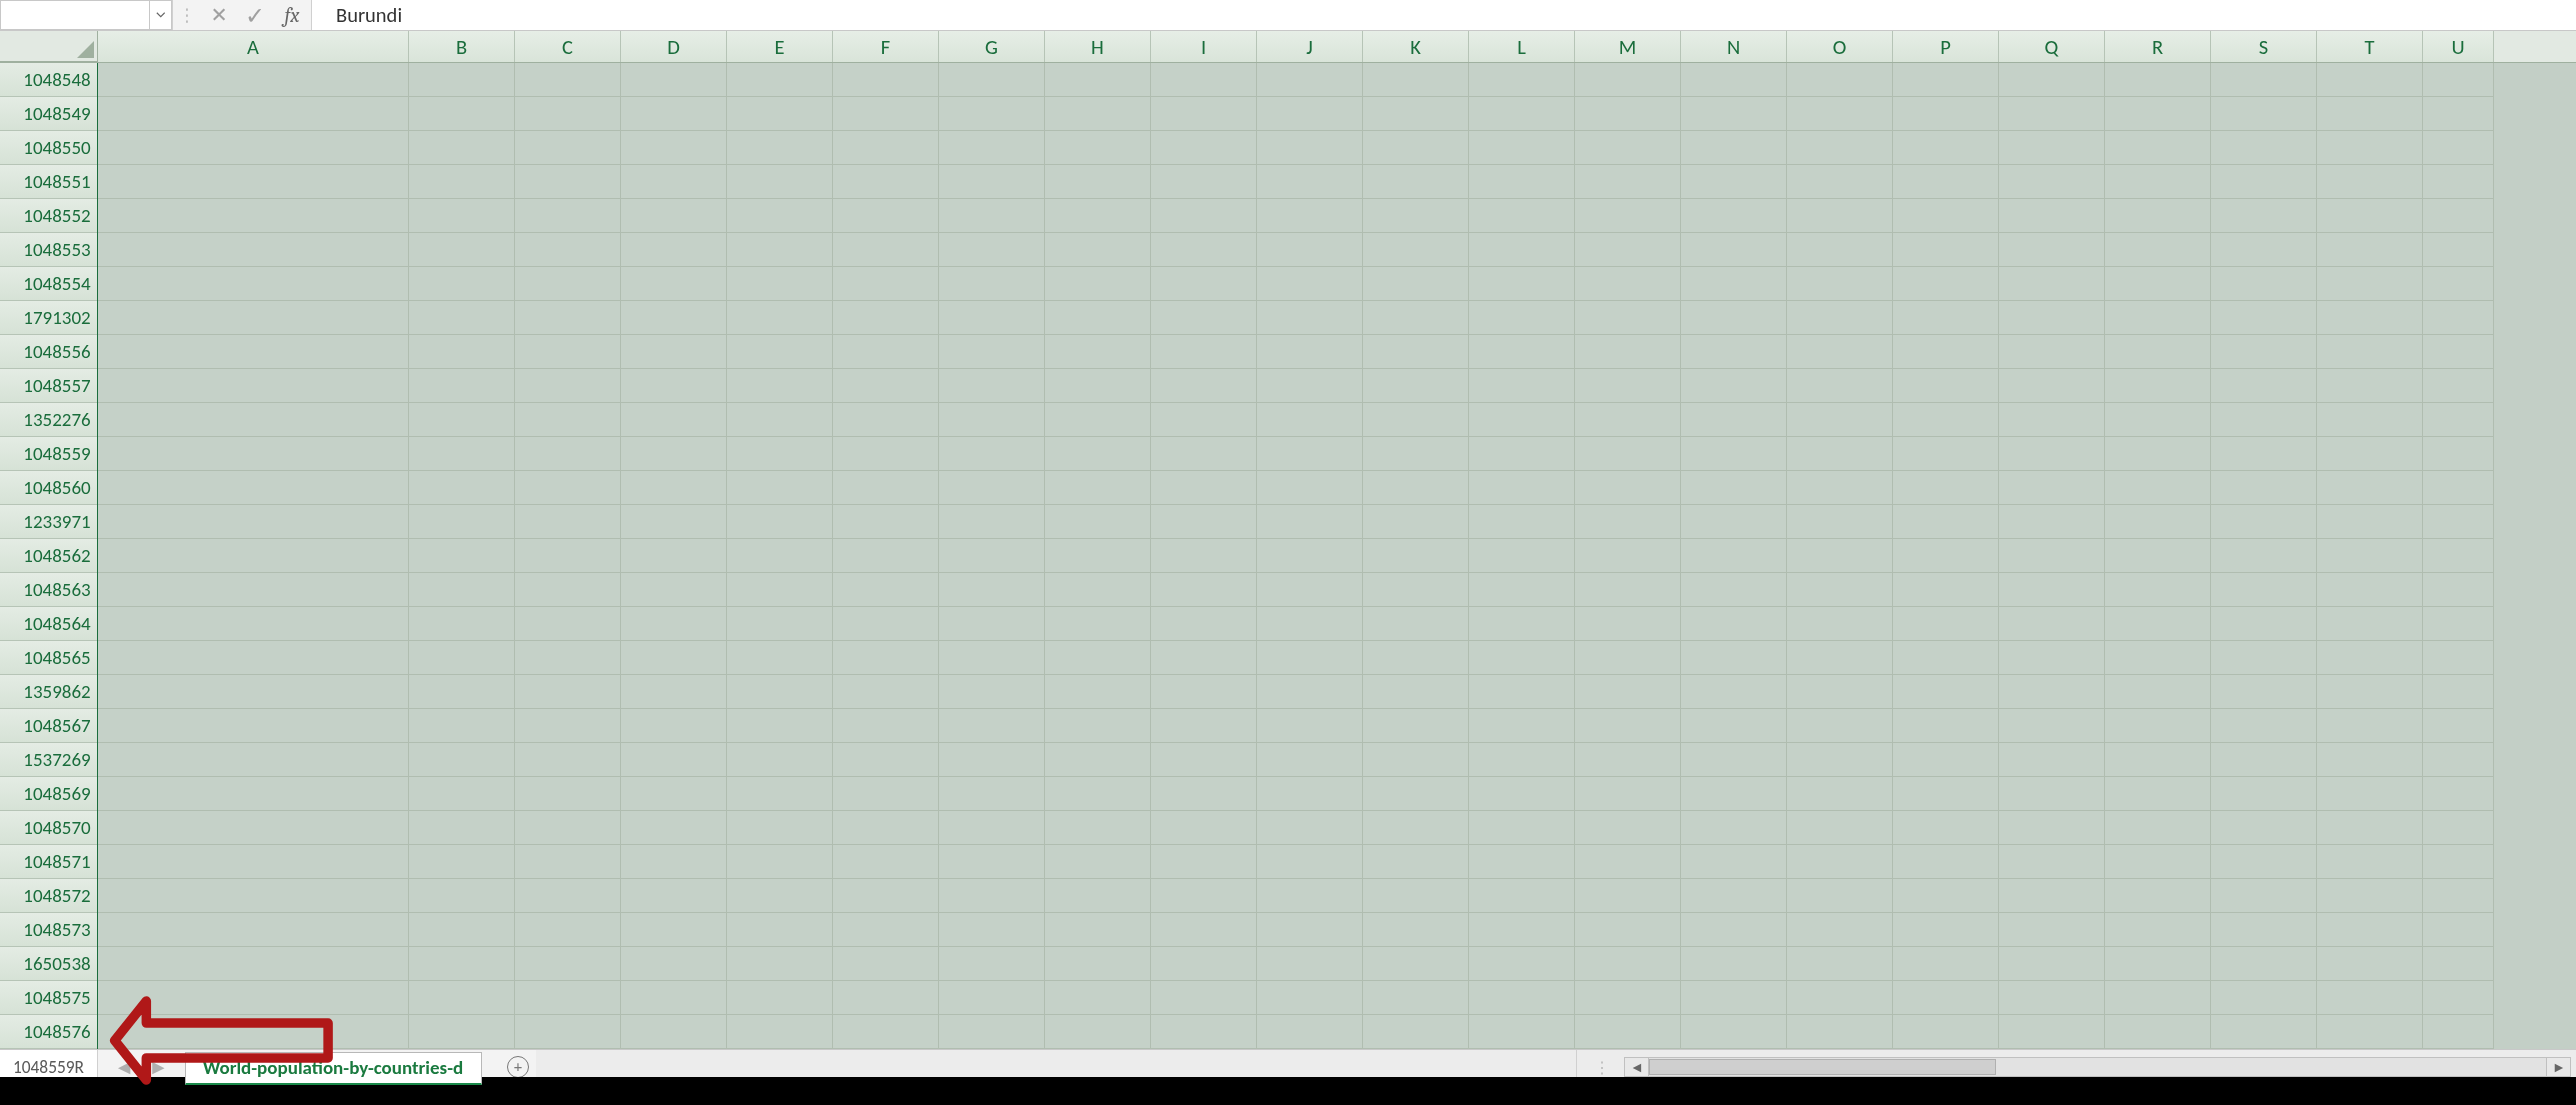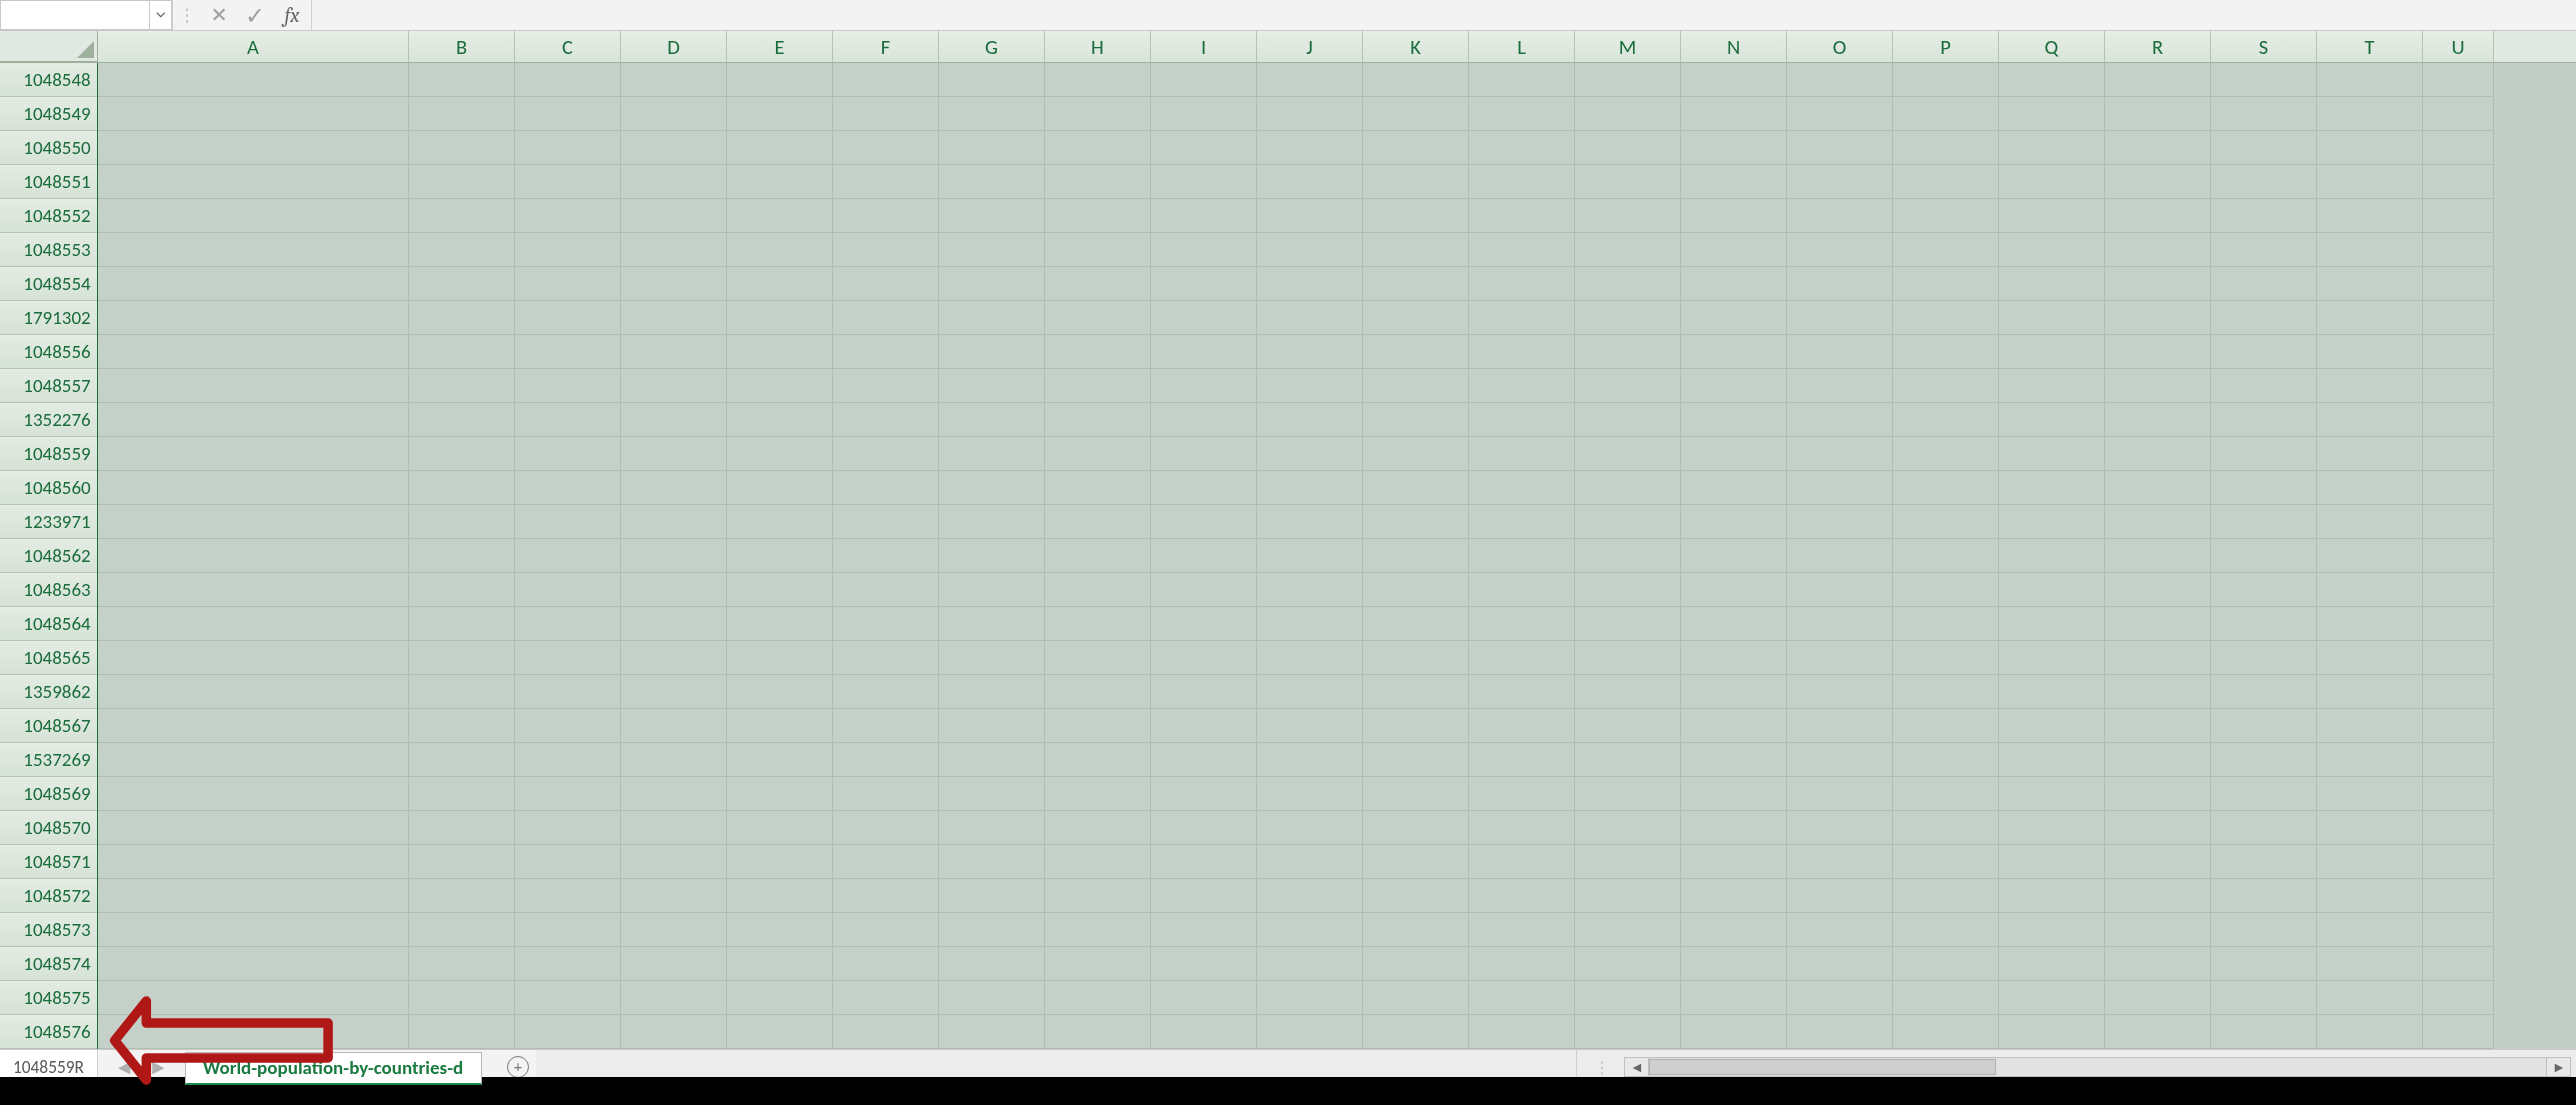--- a/index.html
+++ b/index.html
@@ -323,20 +323,21 @@
       </div>
     </div>
     <div class="fx-sep">⋮</div>
     <div class="fx-btn">
       <span>✕</span>
     </div>
     <div class="fx-btn check">
       <span>✓</span>
     </div>
     <div class="fx-label">fx</div>
+    <div class="formula-input" contenteditable="true" style="">Burundi</div>
   </div>
 
   <div class="grid-area">
     <div class="col-header-row">
       <div class="corner"></div>
       <div id="col-headers" style="display:flex;flex:1;">
           <div class="col-header" style="width: 311px;">A</div>
           <div class="col-header" style="width: 106px;">B</div>
           <div class="col-header" style="width: 106px;">C</div>
           <div class="col-header" style="width: 106px;">D</div>
@@ -380,21 +381,21 @@
           <div class="row-header">1048564</div>
           <div class="row-header">1048565</div>
           <div class="row-header">1359862</div>
           <div class="row-header">1048567</div>
           <div class="row-header">1537269</div>
           <div class="row-header">1048569</div>
           <div class="row-header">1048570</div>
           <div class="row-header">1048571</div>
           <div class="row-header">1048572</div>
           <div class="row-header">1048573</div>
-          <div class="row-header">1048574</div>
+          <div class="row-header">1650538</div>
           <div class="row-header">1048575</div>
           <div class="row-header">1048576</div>
         </div>
       <div class="cells" id="cells">
           <div class="cell-row">
             <div class="cell" style="width: 311px;"></div>
             <div class="cell" style="width: 106px;"></div>
             <div class="cell" style="width: 106px;"></div>
             <div class="cell" style="width: 106px;"></div>
             <div class="cell" style="width: 106px;"></div>

